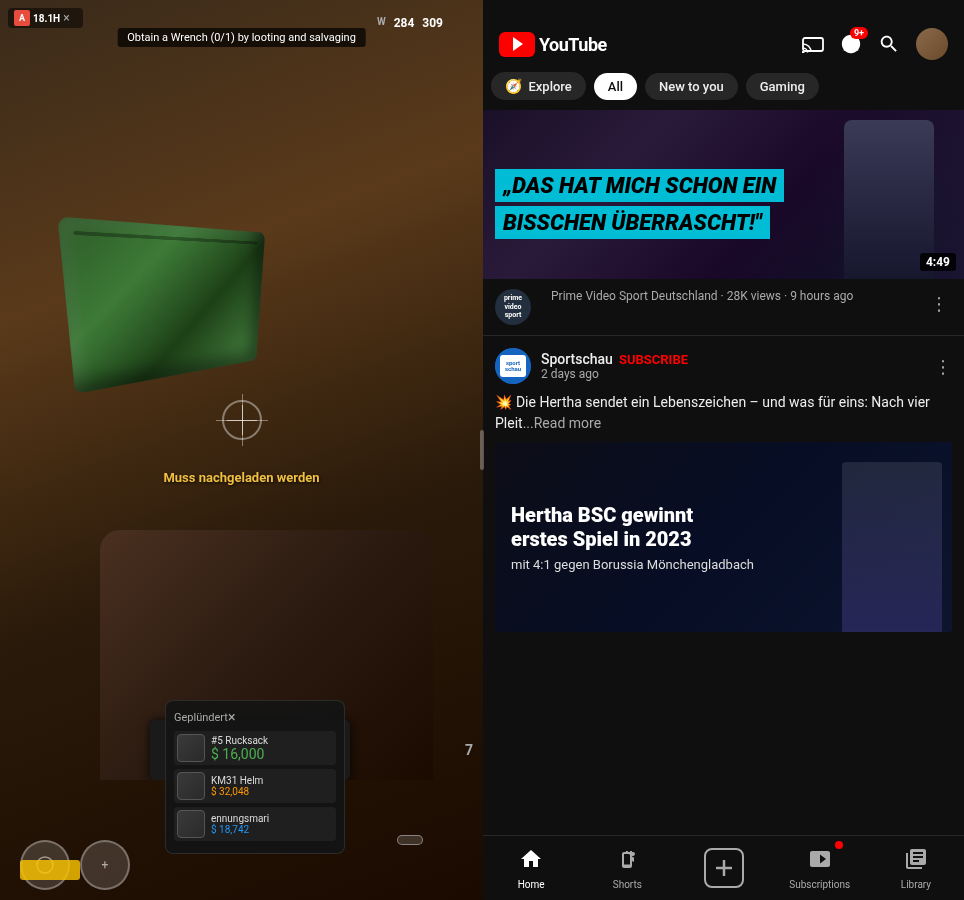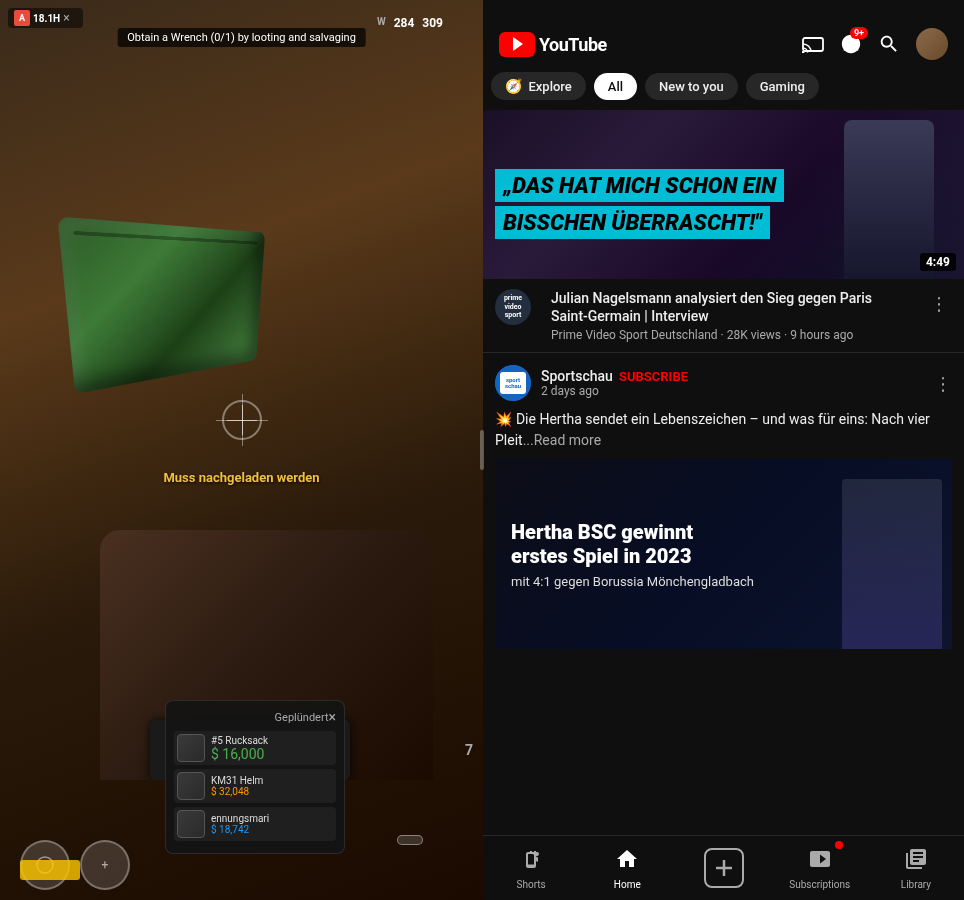--- a/index.html
+++ b/index.html
@@ -169,21 +169,21 @@
       left: 165px;
       background: rgba(20,20,20,0.95);
       border-radius: 8px;
       padding: 8px;
       width: 180px;
       border: 1px solid rgba(255,255,255,0.1);
     }
 
     .loot-header {
       display: flex;
-      justify-content: flex-end;
+      justify-content: flex-start;
       align-items: center;
       margin-bottom: 6px;
     }
 
     .loot-title {
       color: #aaa;
       font-size: 11px;
     }
 
     .loot-close-btn {
@@ -942,21 +942,20 @@
         </div>
         <div class="thumb-duration">4:49</div>
       </div>
     </div>
 
     <div class="video-info">
       <div class="channel-avatar prime-avatar">
         <span style="font-size:7px; line-height:1.2; text-align:center;">prime<br>video<br>sport</span>
       </div>
       <div class="video-meta">
-        <div class="video-title">Julian Nagelsmann analysiert den Sieg gegen Paris Saint-Germain | Interview</div>
         <div class="video-details">
           <span>Prime Video Sport Deutschland</span>
           <span> · </span>
           <span>28K views</span>
           <span> · </span>
           <span>9 hours ago</span>
         </div>
       </div>
       <div class="video-more-btn">⋮</div>
     </div>
@@ -992,35 +991,35 @@
         <div class="hertha-person">
           <div class="hertha-person-shape"></div>
         </div>
       </div>
     </div>
   </div>
 
   <div class="yt-bottom-nav">
 
     <div class="nav-item">
+      <div class="nav-icon active">
+        <svg width="24" height="24" viewBox="0 0 24 24" fill="white">
+          <path d="M10 20v-6h4v6h5v-8h3L12 3 2 12h3v8z"></path>
+        </svg>
+      </div>
+      <span class="nav-label active">Home</span>
+    </div>
+
+    <div class="nav-item">
       <div class="nav-icon">
         <svg width="24" height="24" viewBox="0 0 24 24" fill="#aaa">
           <path d="M17.77 10.32l-1.2-.5L18 9c1.12-.4 2-.76 2-2a2 2 0 00-2-2h-1V4h-2v1h-2V4H11v1H9c-1.1 0-2 .9-2 2v12c0 1.1.9 2 2 2h6c1.1 0 2-.9 2-2v-5l2 .95v-4.63zm-4.27 7.18H9V7h4.5l1.5.65V17.5h-1.5z"></path>
         </svg>
       </div>
       <span class="nav-label">Shorts</span>
-    </div>
-
-    <div class="nav-item">
-      <div class="nav-icon active">
-        <svg width="24" height="24" viewBox="0 0 24 24" fill="white">
-          <path d="M10 20v-6h4v6h5v-8h3L12 3 2 12h3v8z"></path>
-        </svg>
-      </div>
-      <span class="nav-label active">Home</span>
     </div>
 
     <div class="nav-item">
       <div class="nav-add-btn">
         <svg width="26" height="26" viewBox="0 0 26 26" fill="#aaa">
           <line x1="13" y1="5" x2="13" y2="21" stroke="#aaa" stroke-width="2.5"></line>
           <line x1="5" y1="13" x2="21" y2="13" stroke="#aaa" stroke-width="2.5"></line>
         </svg>
       </div>
     </div>

